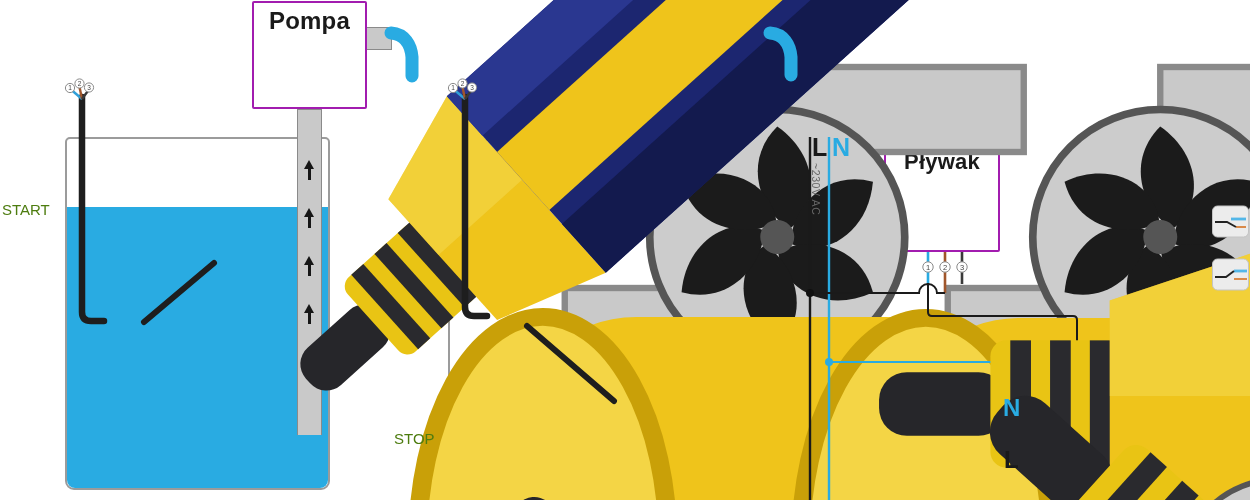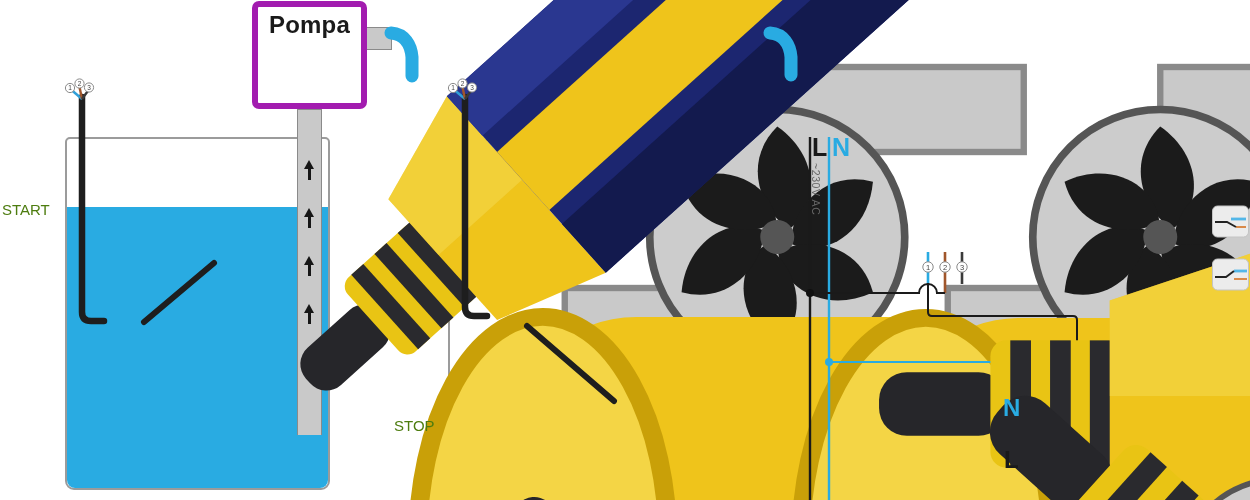--- a/index.html
+++ b/index.html
@@ -13,21 +13,21 @@
   .pipe{position:absolute;background:#c9c9c9;border:1.5px solid #8a8a8a;border-bottom:none;
         box-sizing:border-box;z-index:3;}
   .outlet{position:absolute;background:#c9c9c9;border:1.5px solid #8a8a8a;box-sizing:border-box;z-index:3;}
   
   .arr{position:absolute;width:14px;height:21px;z-index:4;}
   .arr::before{content:"";position:absolute;left:5.6px;top:6px;width:2.8px;height:14px;background:#161616;}
   .arr::after{content:"";position:absolute;left:1.5px;top:0;width:0;height:0;
               border-left:5.5px solid transparent;border-right:5.5px solid transparent;
               border-bottom:9px solid #161616;}
   
-  .panel{position:absolute;background:#fff;border:6px solid #a21caf;border-radius:7px;
+  .panel{position:absolute;background:#fff;border:2px solid #a21caf;border-radius:2px;
          box-sizing:border-box;z-index:4;text-align:center;}
   .ptitle{font-weight:bold;font-size:24px;color:#1a1a1a;margin-top:4px;letter-spacing:0.2px;}
   .rightbox{position:absolute;background:#fff;border:1.5px solid #aaa;border-radius:9px;
             box-sizing:border-box;z-index:4;}
   
   .tag{position:absolute;font-size:15px;color:#4d7c0f;z-index:6;}
   .lnlabel{position:absolute;font-weight:bold;font-size:25px;z-index:6;line-height:1;}
   .l-col{color:#1a1a1a;} .n-col{color:#29ABE2;}
   .voltage{position:absolute;writing-mode:vertical-rl;font-size:10.5px;color:#666;
            letter-spacing:0.6px;z-index:6;}
@@ -59,26 +59,29 @@
   <div class="pipe" style="left:677px;top:109px;width:24px;height:338px;"></div>
   <div class="arr" style="left:682px;top:160px;"></div>
   <div class="arr" style="left:682px;top:208px;"></div>
   <div class="arr" style="left:682px;top:256px;"></div>
   <div class="arr" style="left:682px;top:304px;"></div>
   <div class="arr" style="left:682px;top:352px;"></div>
   <div class="panel" style="left:628px;top:1px;width:117px;height:108px;">
     <div class="ptitle">Pompa</div>
   </div>
   <div class="outlet" style="left:744px;top:27px;width:27px;height:23px;"></div>
-  <div class="tag" style="left:394px;top:417px;">STOP</div>
+  <div class="tag" style="left:394px;top:430px;">STOP</div>
 
   <div class="lnlabel l-col" style="left:812px;top:135px;">L</div>
   <div class="lnlabel n-col" style="left:832px;top:135px;">N</div>
   <div class="voltage" style="left:810px;top:163px;">~230V AC</div>
 
+  <div class="panel" style="left:884px;top:143px;width:116px;height:109px;">
+    <div class="ptitle" style="font-size:22px;">Pływak</div>
+  </div>
 
   <div class="panel" style="left:883px;top:379px;width:144px;height:108px;">
     <div class="ptitle" style="position:absolute;left:10px;top:4px;width:105px;">Pompa</div>
   </div>
   <div class="term n-col" style="left:1003px;top:396px;">N</div>
   <div class="term l-col" style="left:1004px;top:448px;">L</div>
 
   <div class="rightbox" style="left:1133px;top:129px;width:115px;height:108px;"></div>
   <div class="rightbox" style="left:1133px;top:252px;width:115px;height:106px;"></div>
 

